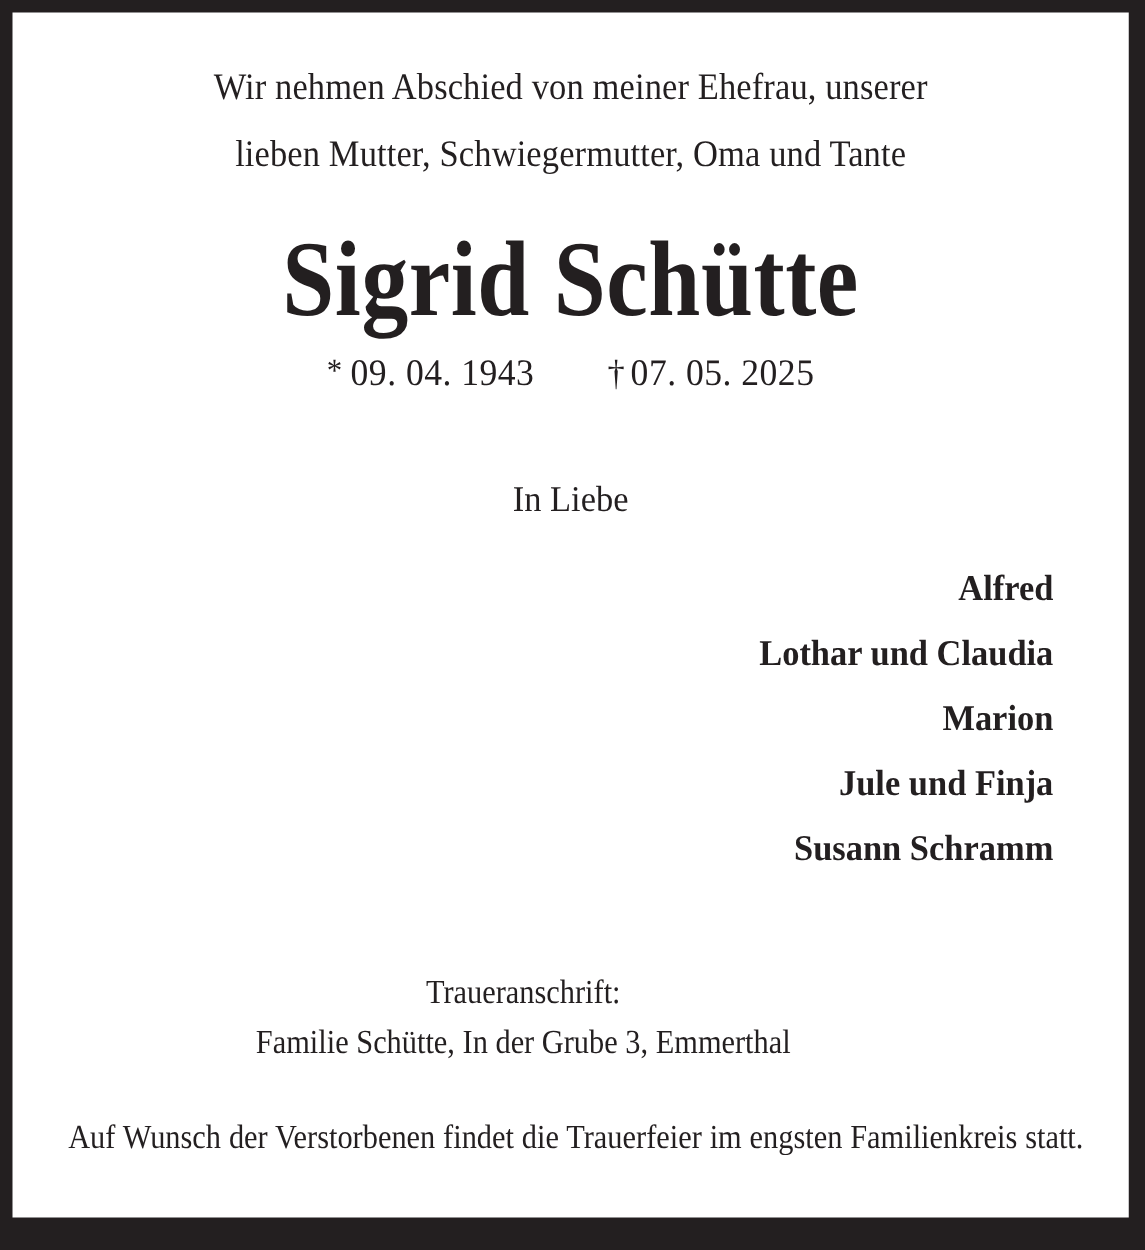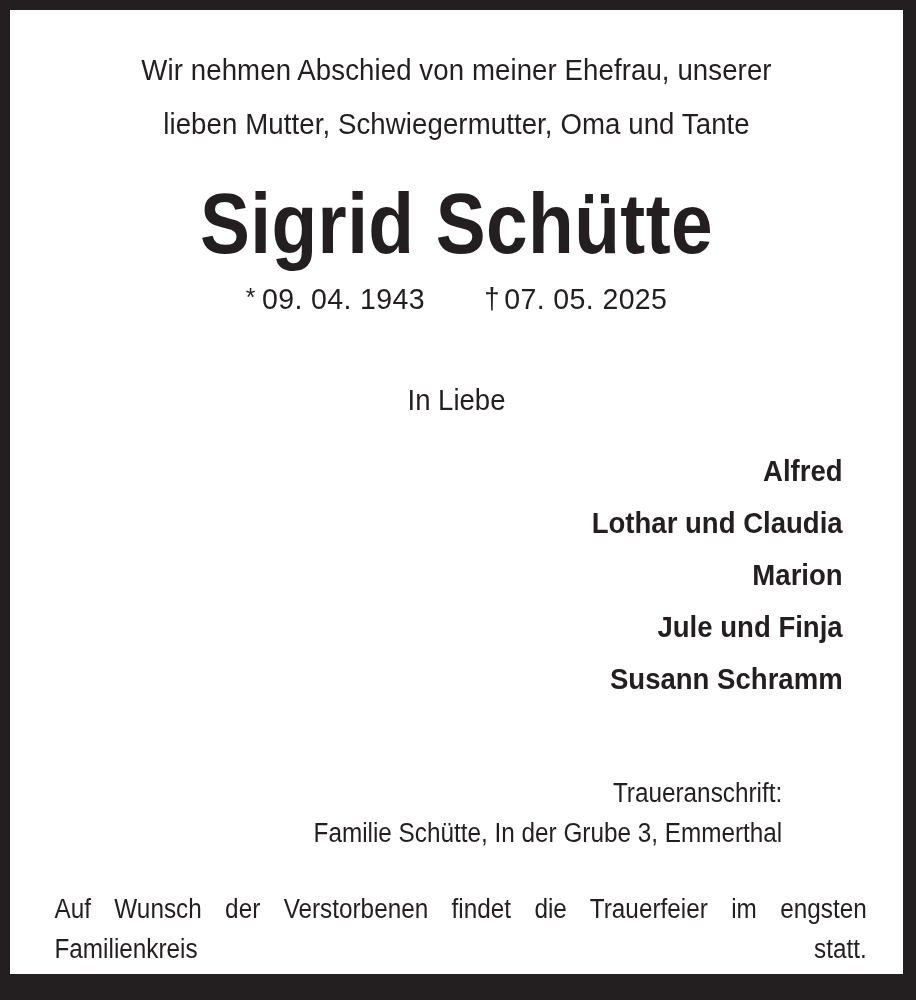--- a/index.html
+++ b/index.html
@@ -8,21 +8,21 @@
     background: #ffffff;
   }
 
   .notice {
     position: relative;
     width: 916px;
     height: 1000px;
     box-sizing: border-box;
     background: #231f20;
     overflow: hidden;
-    font-family: Liberation Sans, sans-serif;
+    font-family: Liberation Serif, serif;
   }
 
   
   .card {
     position: absolute;
     left: 10px;
     top: 10px;
     right: 13px;
     bottom: 26px;
     background: #ffffff;
@@ -96,21 +96,21 @@
     font-size: 29px;
     line-height: 52px;
     font-weight: bold;
     transform: scaleX(0.95);
     transform-origin: center top;
   }
 
   
   .address-block {
     padding-top: 68px;
-    text-align: right;
+    text-align: center;
     padding-left: 5px;
   }
   .address-line {
     margin: 0;
     font-size: 27px;
     line-height: 40px;
     transform: scaleX(0.9);
     transform-origin: left top;
     white-space: nowrap;
   }

